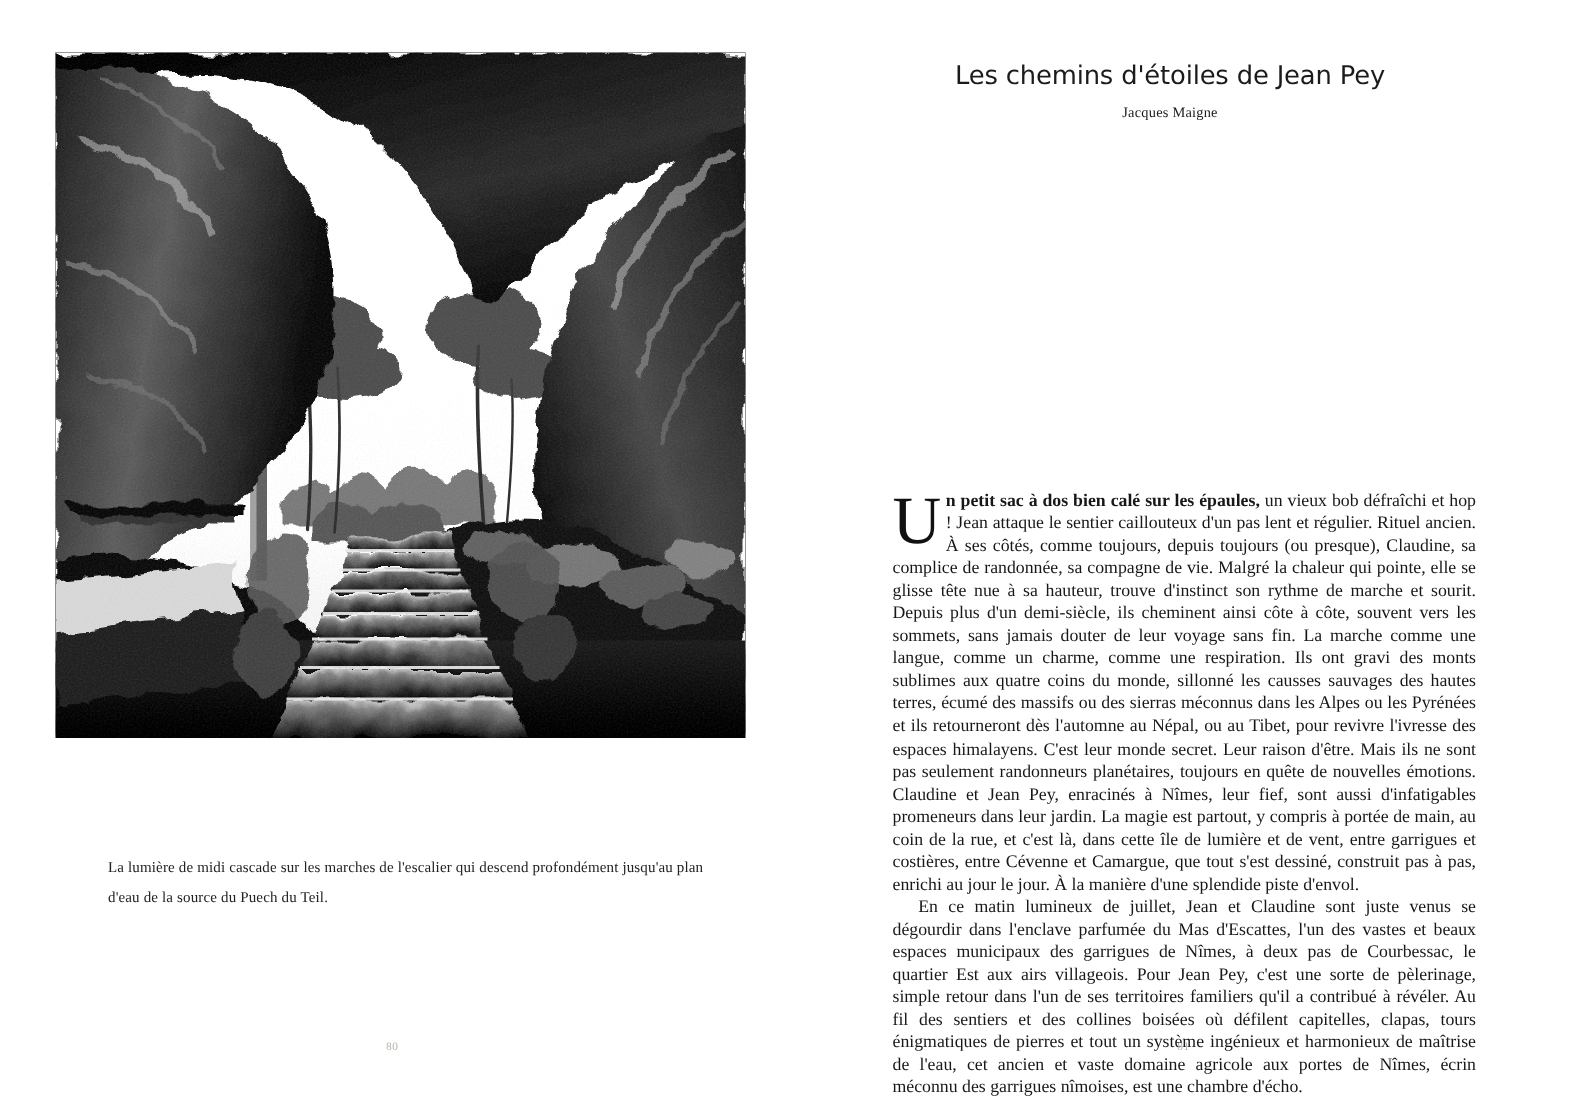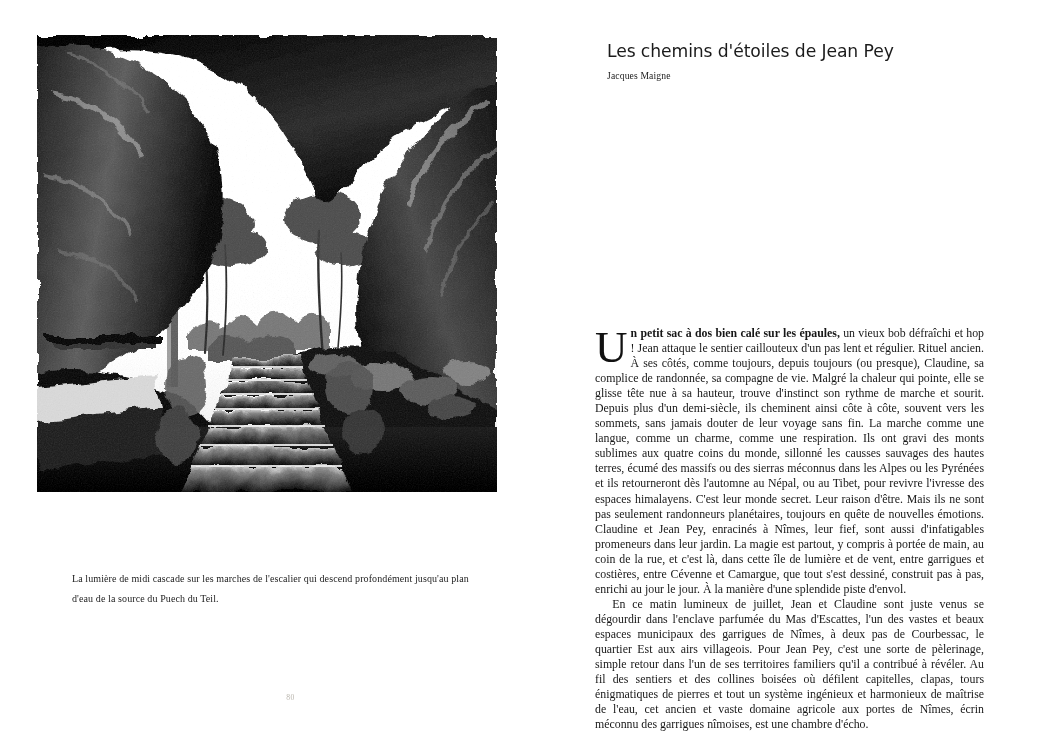--- a/index.html
+++ b/index.html
@@ -58,31 +58,31 @@
     letter-spacing: .1px;
   }
 
   
   .folio {
     position: absolute;
     bottom: 37px;
     font-size: 7.6px;
     color: #b9b5ad;
     letter-spacing: .4px;
-    padding-left: 29px;
   }
   .folio-left  { left: 0; width: 523px; text-align: center; }
   .folio-right { left: 4px; width: 524px; text-align: center; }
 
   
   .headline-block {
     position: absolute;
-    left: 84px;
+    left: 57px;
     top: 40px;
     width: 400px;
+    text-align: center;
   }
   .headline {
     font-family: "DejaVu Sans", sans-serif;
     font-size: 17.2px;
     font-weight: 400;
     line-height: 1.3;
     color: #1b1b1b;
     margin: 0;
     letter-spacing: -.1px;
   }

